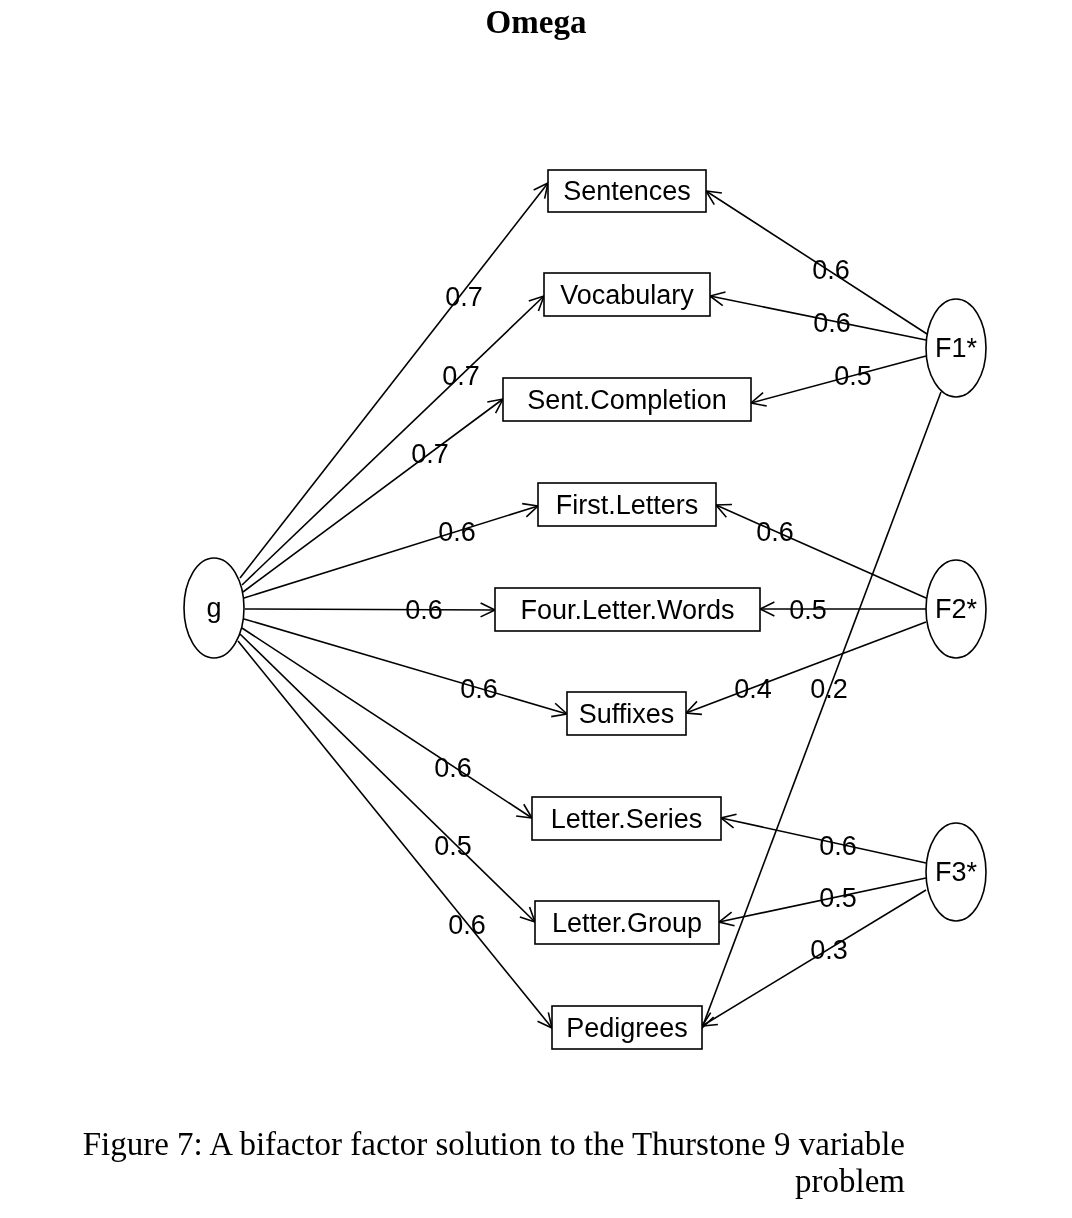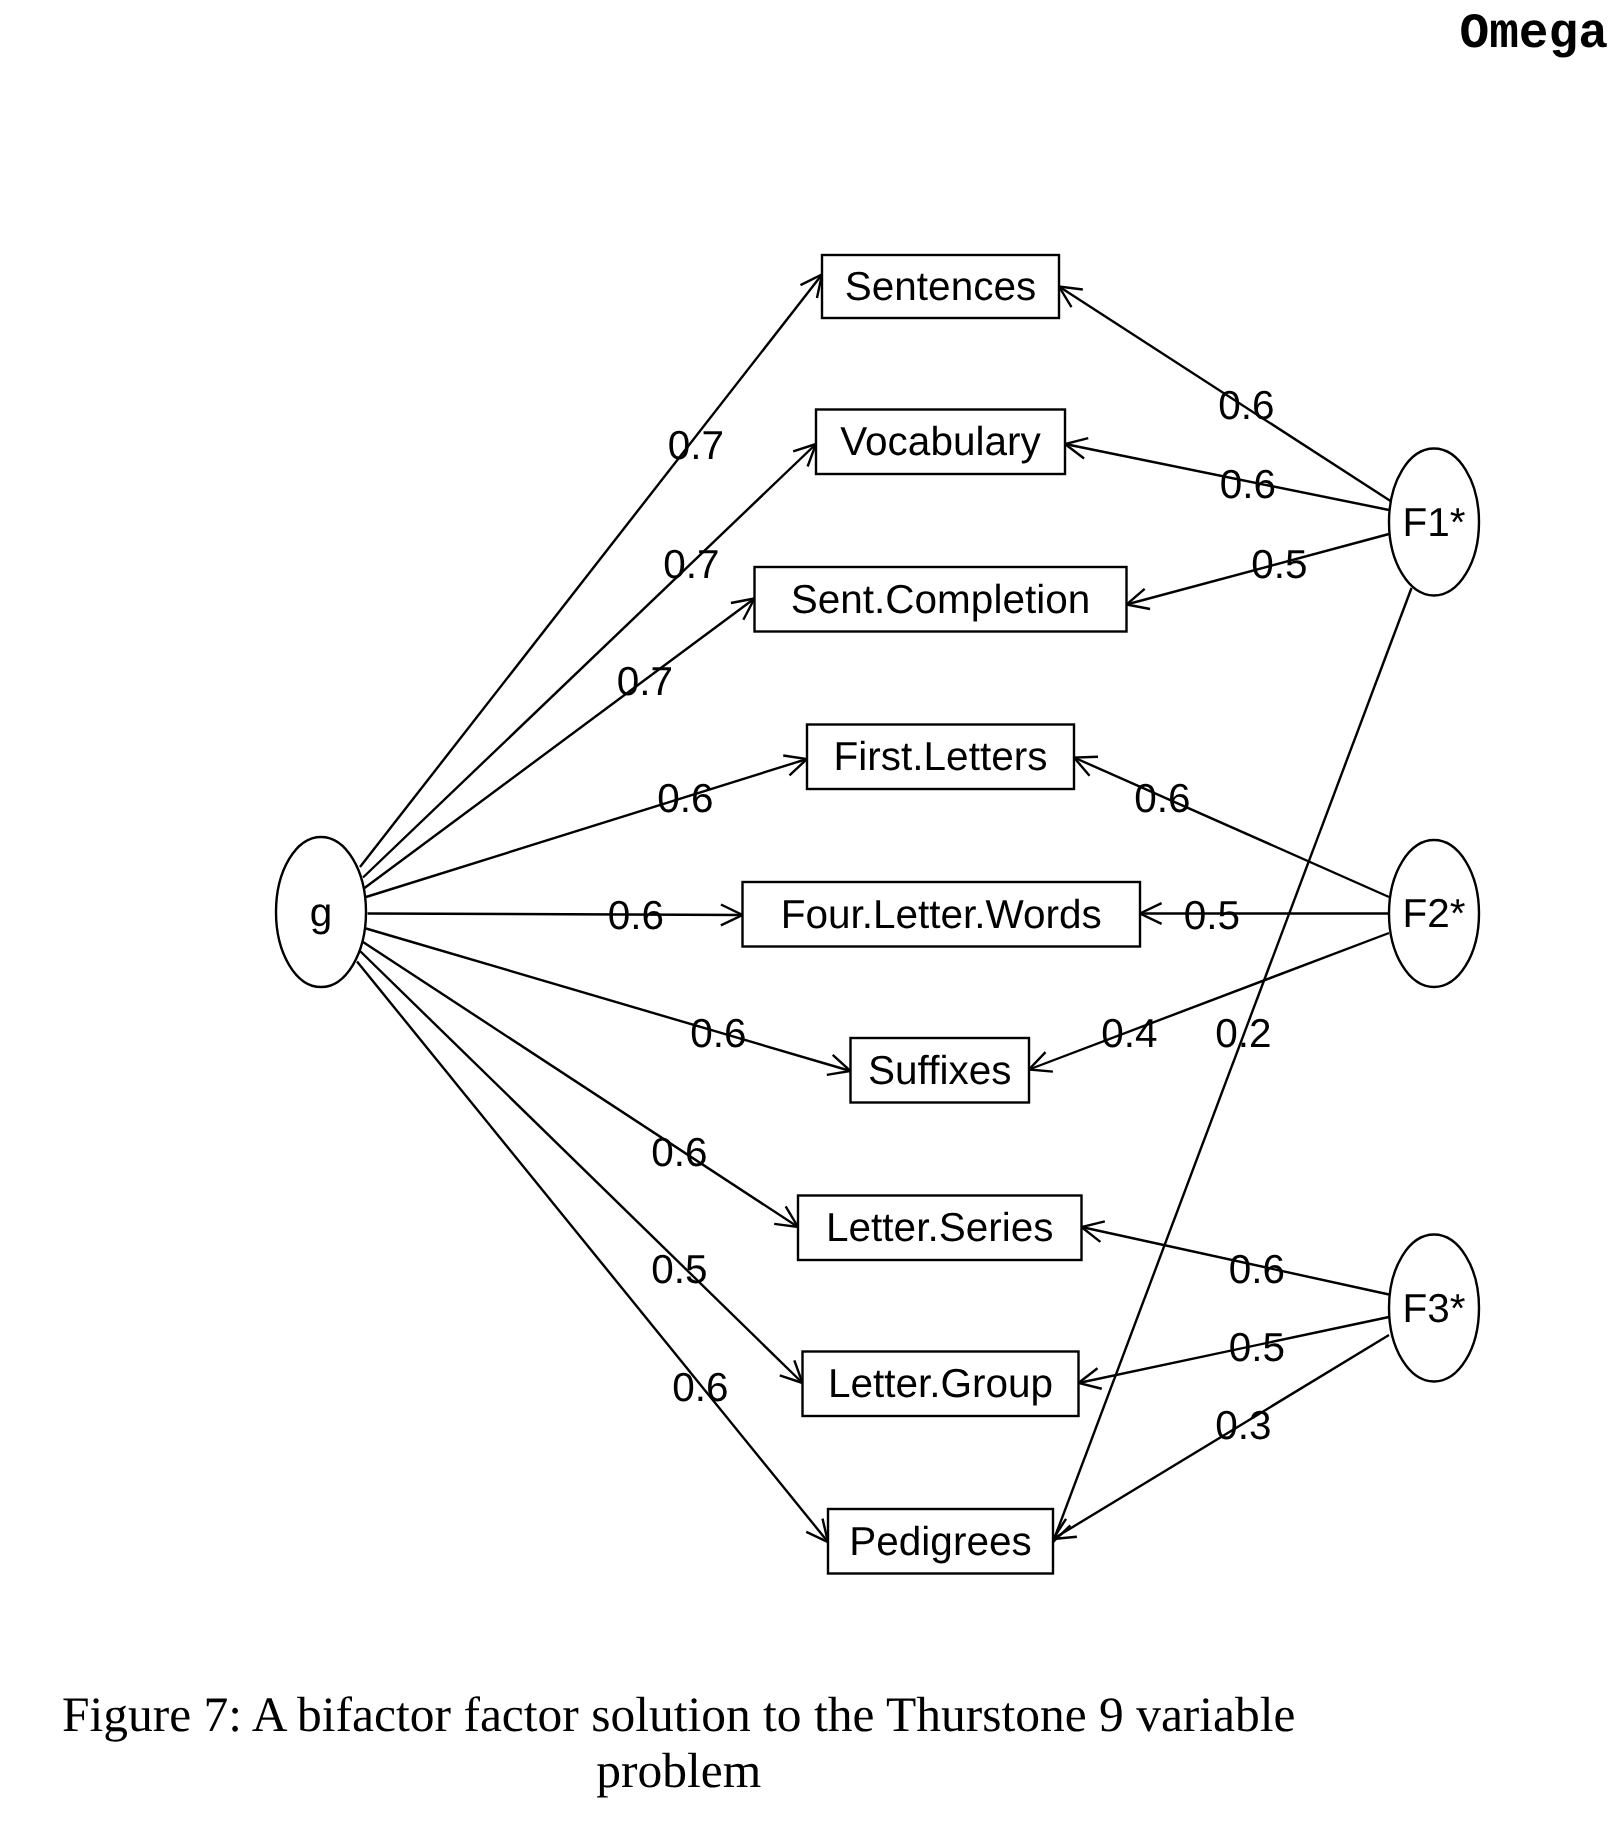--- a/index.html
+++ b/index.html
@@ -1,20 +1,20 @@
 <!DOCTYPE html>
 <html><head>
 <meta charset="utf-8">
 <style>
   html, body { margin:0; padding:0; background:#ffffff; }
   body { width:1072px; height:1218px; position:relative; overflow:hidden; }
-  #title { position:absolute; left:0; width:1072px; top:4px; text-align:right;
-           font-family:Liberation Mono, monospace; font-weight:bold; font-size:33px; color:#000; }
+  #title { position:absolute; left:0; width:1072px; top:4px; text-align:center;
+           font-family:Liberation Serif, serif; font-weight:bold; font-size:33px; color:#000; }
   #diagram { position:absolute; left:0; top:0; }
-  #caption { position:absolute; left:0; width:905px; top:1126px; text-align:center;
+  #caption { position:absolute; left:0; width:905px; top:1126px; text-align:right;
              font-family:"Liberation Serif", serif; font-size:33px; color:#000; }
   .lbl { font-family:"Liberation Sans", sans-serif; font-size:27px; fill:#000; }
   .edge-lbl { font-family:"Liberation Sans", sans-serif; font-size:27px; fill:#000; }
 </style>
 </head>
 <body>
 
 <div id="title">Omega</div>
 
 <svg id="diagram" width="1072" height="1110">

